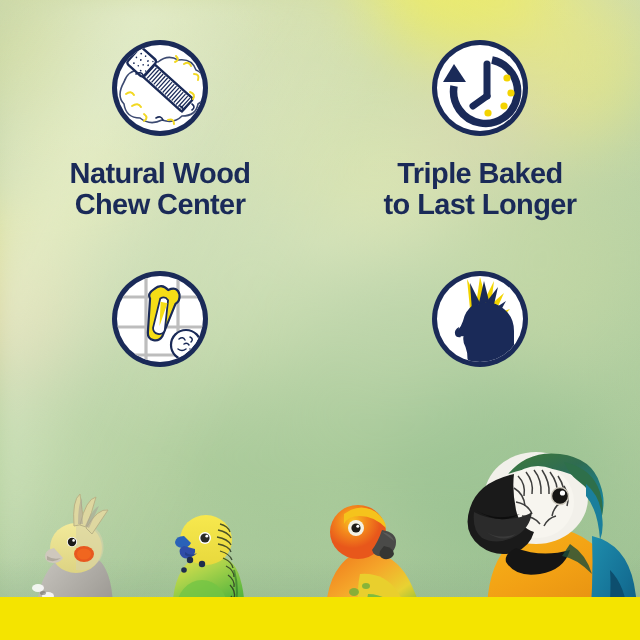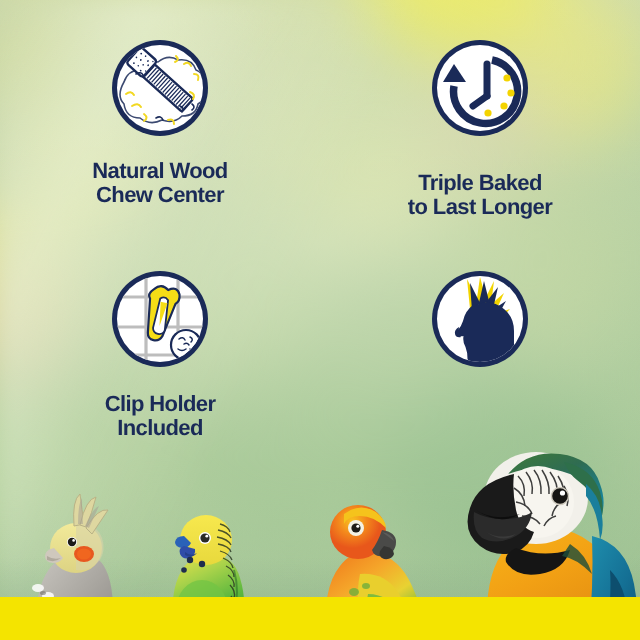--- a/index.html
+++ b/index.html
@@ -51,35 +51,35 @@
   .features {
     position:absolute; left:0; top:0; width:640px; height:470px;
     display:grid;
     grid-template-columns:1fr 1fr;
     grid-template-rows:1fr 1fr;
   }
   .feature {
     display:flex; flex-direction:column; align-items:center;
   }
   .feature.f1 { padding-top:34px; }
-  .feature.f2 { padding-top:34px;gap:12px; }
+  .feature.f2 { padding-top:34px; }
   .feature.f3 { padding-top:30px; }
   .feature.f4 { padding-top:30px; }
 
   .badge {
     width:108px; height:108px;
     position:relative;
   }
   .badge svg { display:block; width:108px; height:108px; }
 
   .feature-label {
     margin-top:17px;
     color:#1a2a58;
     font-weight:bold;
-    font-size:22px;
+    font-size:29px;
     line-height:1.07;
     letter-spacing:-0.6px;
     text-align:center;
     white-space:pre-line;
     text-rendering:geometricPrecision;
   }
   .feature.f3 .feature-label,
   .feature.f4 .feature-label { margin-top:19px; }
 
   
@@ -267,22 +267,20 @@
             <g fill="none" stroke="#1a2a58" stroke-width="1.5" stroke-linecap="round">
               <path d="M73 74 q4 -3 6 1"></path>
               <path d="M84 72 q4 2 1 5"></path>
               <path d="M72 84 q4 3 8 0"></path>
               <path d="M84 84 q3 2 0 5"></path>
               <path d="M78 79 q3 -2 5 1"></path>
             </g>
           </g>
         </svg>
       </div>
-      <div class="feature-label">Clip Holder
-Included</div>
     </div>
 
     <div class="feature f4">
       <div class="badge">
         <svg viewBox="0 0 108 108">
           <defs>
             <clipPath id="clipD">
                 <circle cx="54" cy="54" r="43"></circle>
               </clipPath>
           </defs>

